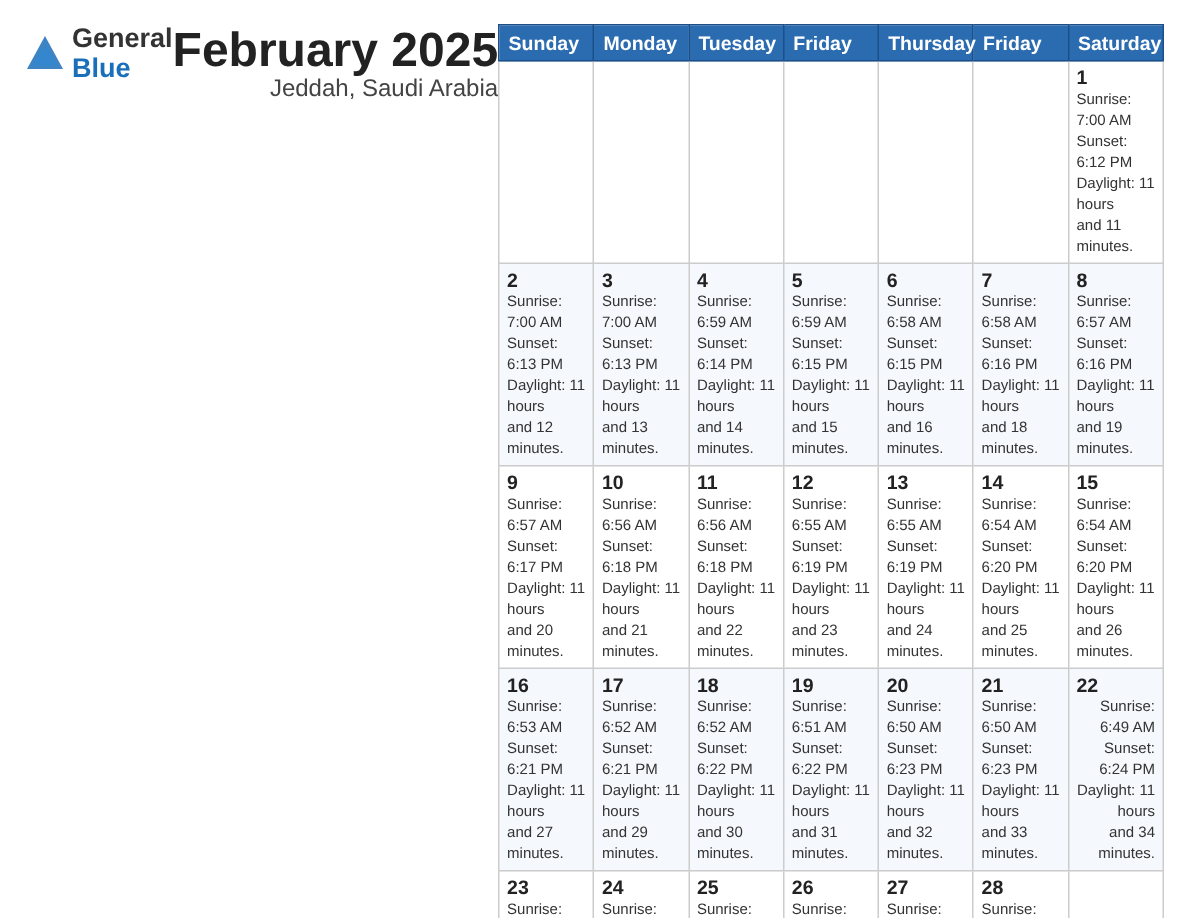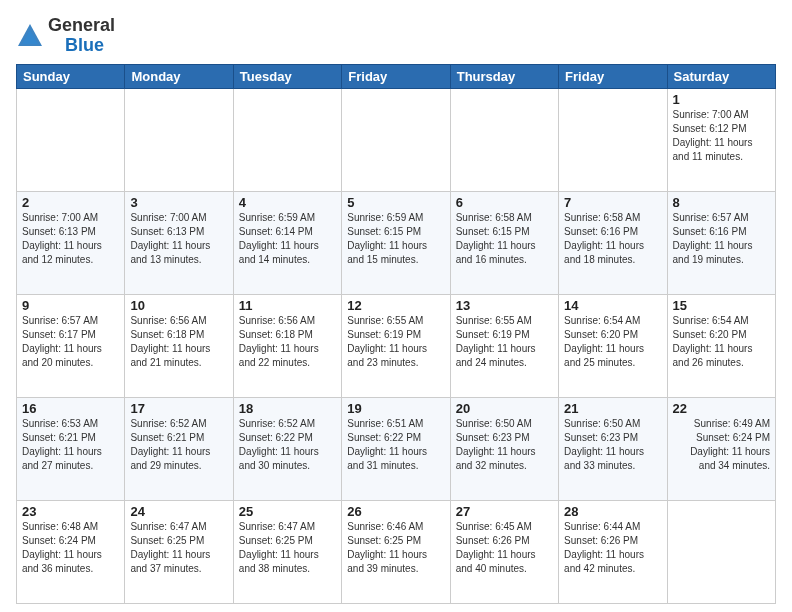--- a/index.html
+++ b/index.html
@@ -8,21 +8,20 @@
       background: #fff;
       width: 792px;
       height: 612px;
       overflow: hidden;
     }
     .page {
       width: 792px;
       height: 612px;
       padding: 16px 16px 8px 16px;
       display: flex;
-      flex-direction: column;
     }
     .header {
       display: flex;
       justify-content: space-between;
       align-items: flex-start;
       margin-bottom: 8px;
     }
     .logo {
       display: flex;
       align-items: center;
@@ -34,21 +33,20 @@
     }
     .logo-general {
       font-size: 18px;
       font-weight: bold;
       color: #333;
     }
     .logo-blue {
       font-size: 18px;
       font-weight: bold;
       color: #1a6fba;
-      margin-left: 17px;
     }
     .logo-icon {
       width: 28px;
       height: 28px;
       margin-right: 4px;
     }
     .title-block {
       text-align: right;
     }
     .month-title {
@@ -119,20 +117,24 @@
     <div class="logo">
       <svg class="logo-icon" viewBox="0 0 28 28" xmlns="http://www.w3.org/2000/svg">
         <polygon points="14,2 26,24 2,24" fill="#1a6fba" opacity="0.85"></polygon>
         <polygon points="14,8 22,22 6,22" fill="#2b8ad8" opacity="0.5"></polygon>
       </svg>
       <div class="logo-text">
         <span class="logo-general">General</span>
         <span class="logo-blue">Blue</span>
       </div>
     </div>
+    <div class="title-block">
+      <div class="month-title">February 2025</div>
+      <div class="subtitle">Jeddah, Saudi Arabia</div>
+    </div>
   </div>
 
   <table class="calendar">
     <thead>
       <tr>
       <th>Sunday</th>
           <th>Monday</th>
           <th>Tuesday</th>
           <th>Friday</th>
           <th>Thursday</th>

